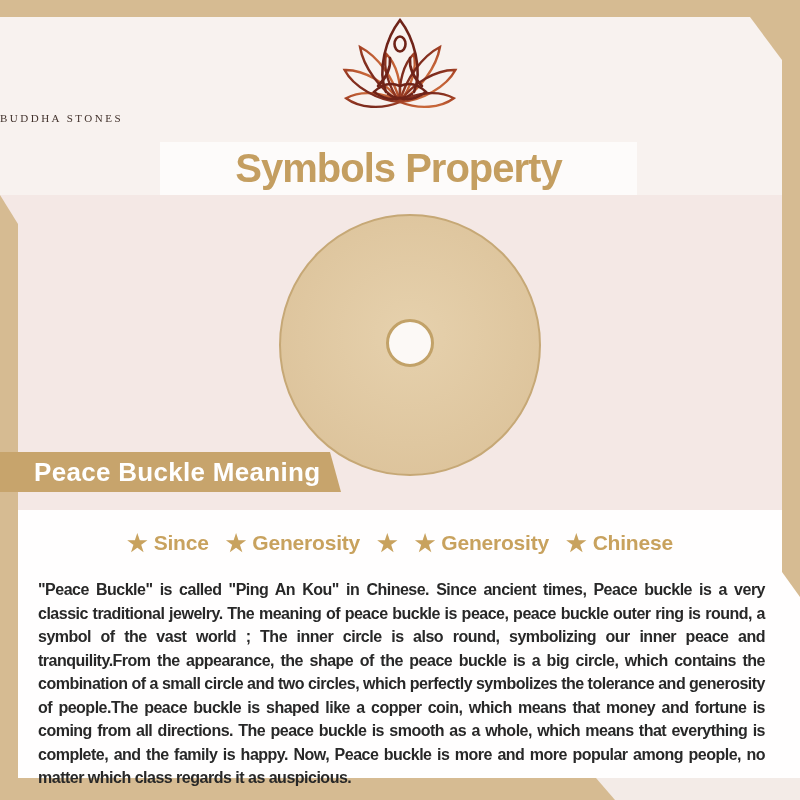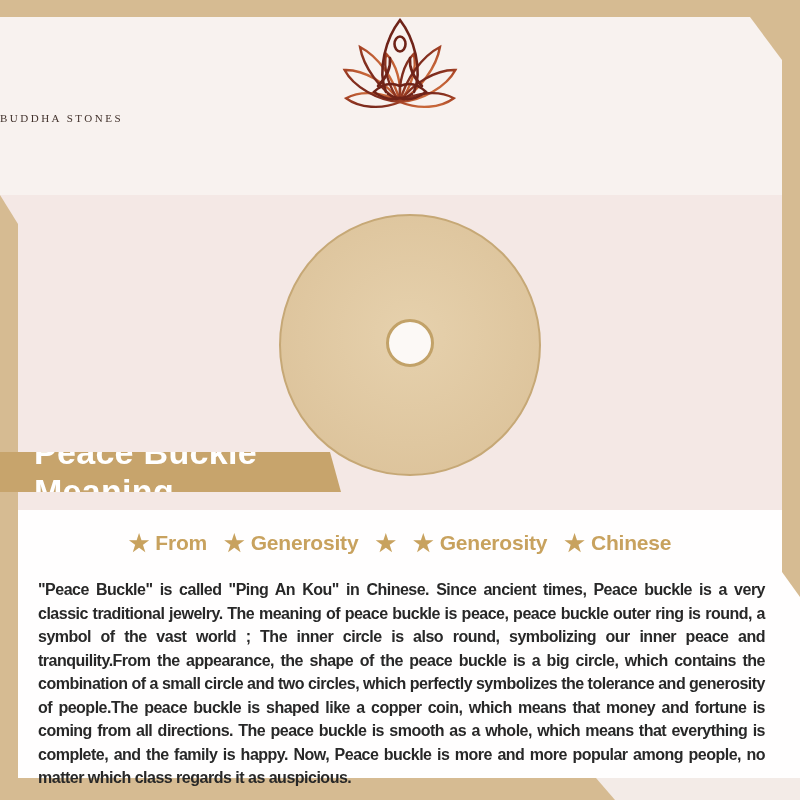--- a/index.html
+++ b/index.html
@@ -41,21 +41,21 @@
     background:#fcf9f6;border:3px solid #c2a268;box-sizing:border-box;z-index:2;
   }
   
   .section-banner{
     position:absolute;left:0;top:452px;width:341px;height:40px;z-index:4;
     background:#c7a46c;
     clip-path:polygon(0 0, 330px 0, 341px 100%, 0 100%);
     display:flex;align-items:center;
   }
   .section-banner span{
-    padding-left:34px;color:#ffffff;font-weight:bold;font-size:34px;letter-spacing:0.3px;
+    padding-left:34px;color:#ffffff;font-weight:bold;font-size:26px;letter-spacing:0.3px;
   }
   
   .props-row{
     position:absolute;left:0;top:524px;width:800px;height:38px;z-index:5;
     display:flex;align-items:center;justify-content:center;gap:17px;
   }
   .prop-item{display:flex;align-items:center;gap:6px;color:#c8a25e;font-weight:bold;}
   .prop-item .star{font-size:23px;line-height:1;}
   .prop-item .lbl{font-size:21px;letter-spacing:-0.2px;}
   
@@ -115,40 +115,43 @@
       <path d="M70,78 C61,56 70,24 84,6 C98,24 107,56 98,78"></path>
       <ellipse cx="84" cy="30" rx="5.5" ry="7.5"></ellipse>
       <path d="M74,44 C75,55 70,64 62,72"></path>
       <path d="M94,44 C93,55 98,64 106,72"></path>
       <path d="M58,78 Q70,66 84,72 Q98,66 110,78 Q96,88 84,84 Q72,88 58,78 Z"></path>
       <path d="M72,80 Q84,88 96,80"></path>
     </g>
   </svg>
   <div class="brand-name">BUDDHA STONES</div>
 
+  <div class="title-band">
+    <h1 class="page-title">Symbols Property</h1>
+  </div>
 
   <div class="buckle"></div>
   <div class="buckle-hole"></div>
 
   <svg class="frame" width="800" height="800" viewBox="0 0 800 800">
     <rect x="0" y="0" width="800" height="17" fill="#d6bb92"></rect>
     <polygon points="750,17 782,17 782,60" fill="#d6bb92"></polygon>
     <polygon points="782,0 800,0 800,597 782,572" fill="#d6bb92"></polygon>
     <polygon points="0,195 18,224 18,800 0,800" fill="#d6bb92"></polygon>
     <polygon points="0,778 596,778 615,800 0,800" fill="#d6bb92"></polygon>
   </svg>
 
   <div class="section-banner">
     <span>Peace Buckle Meaning</span>
   </div>
 
   <div class="props-row">
     <div class="prop-item">
       <span class="star">★</span>
-      <span class="lbl">From</span>
+      <span class="lbl">Since</span>
     </div>
     <div class="prop-item">
       <span class="star">★</span>
       <span class="lbl">Generosity</span>
     </div>
     <div class="prop-item">
       <span class="star">★</span>
     </div>
     <div class="prop-item">
       <span class="star">★</span>

